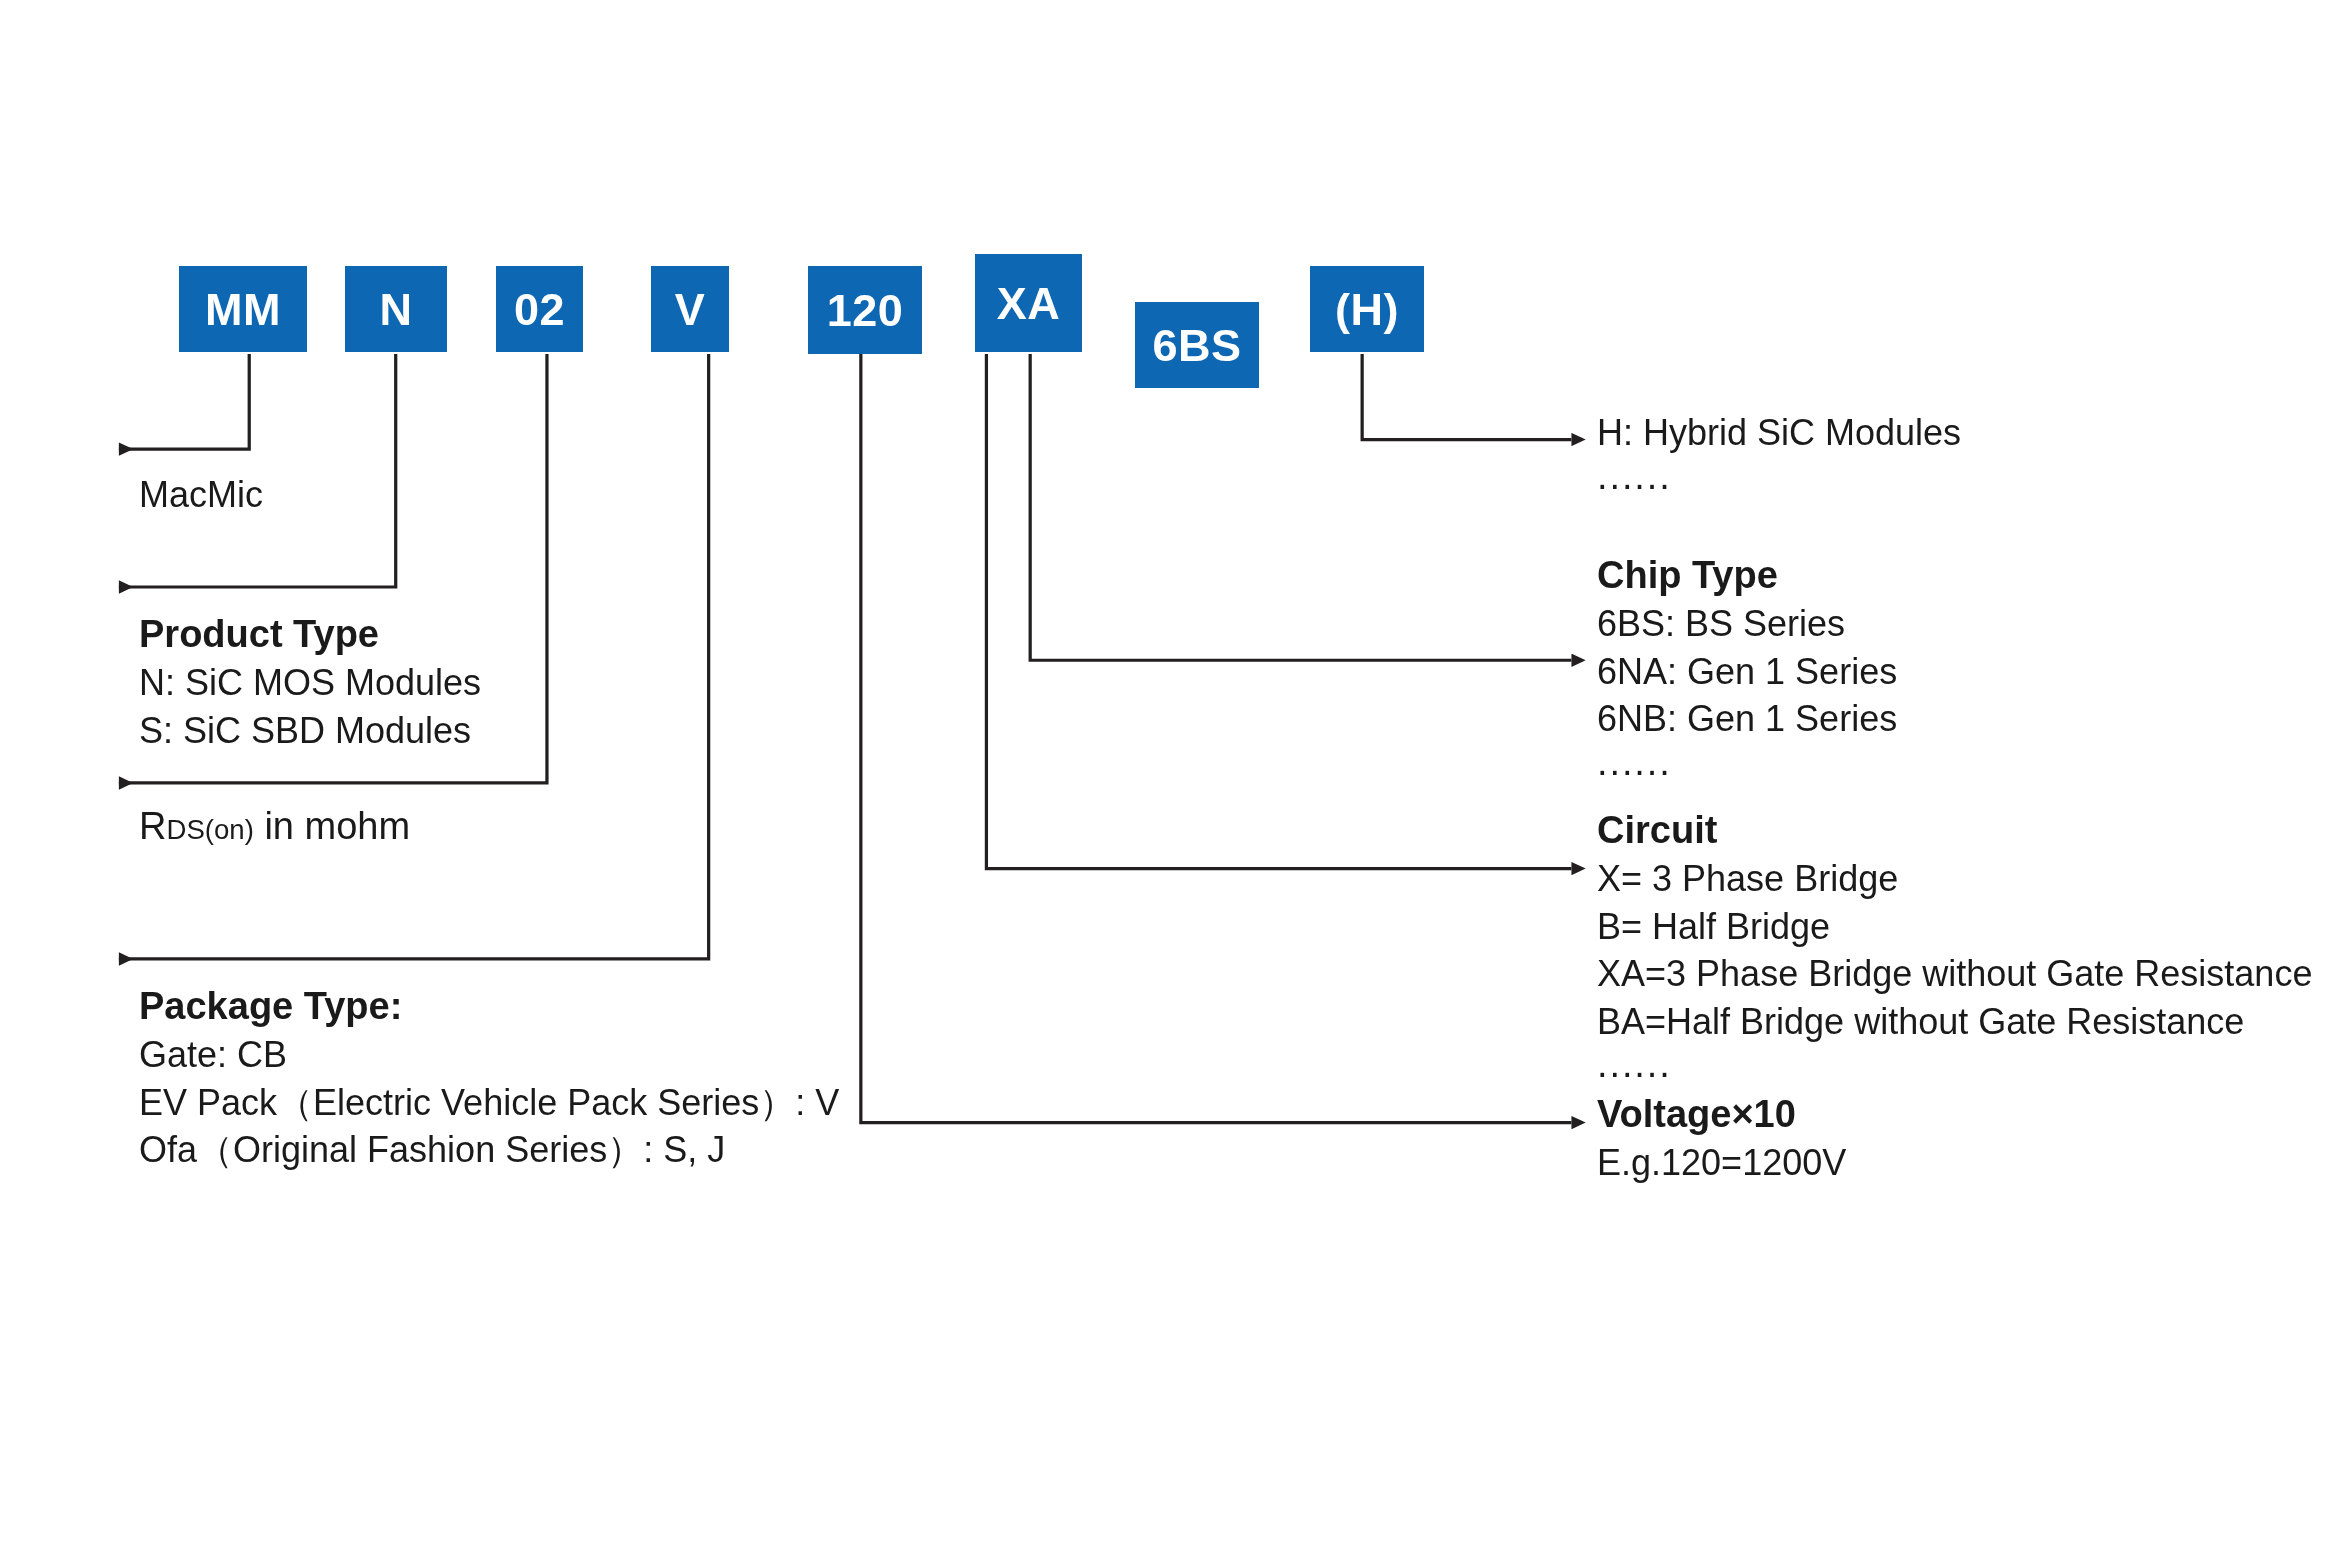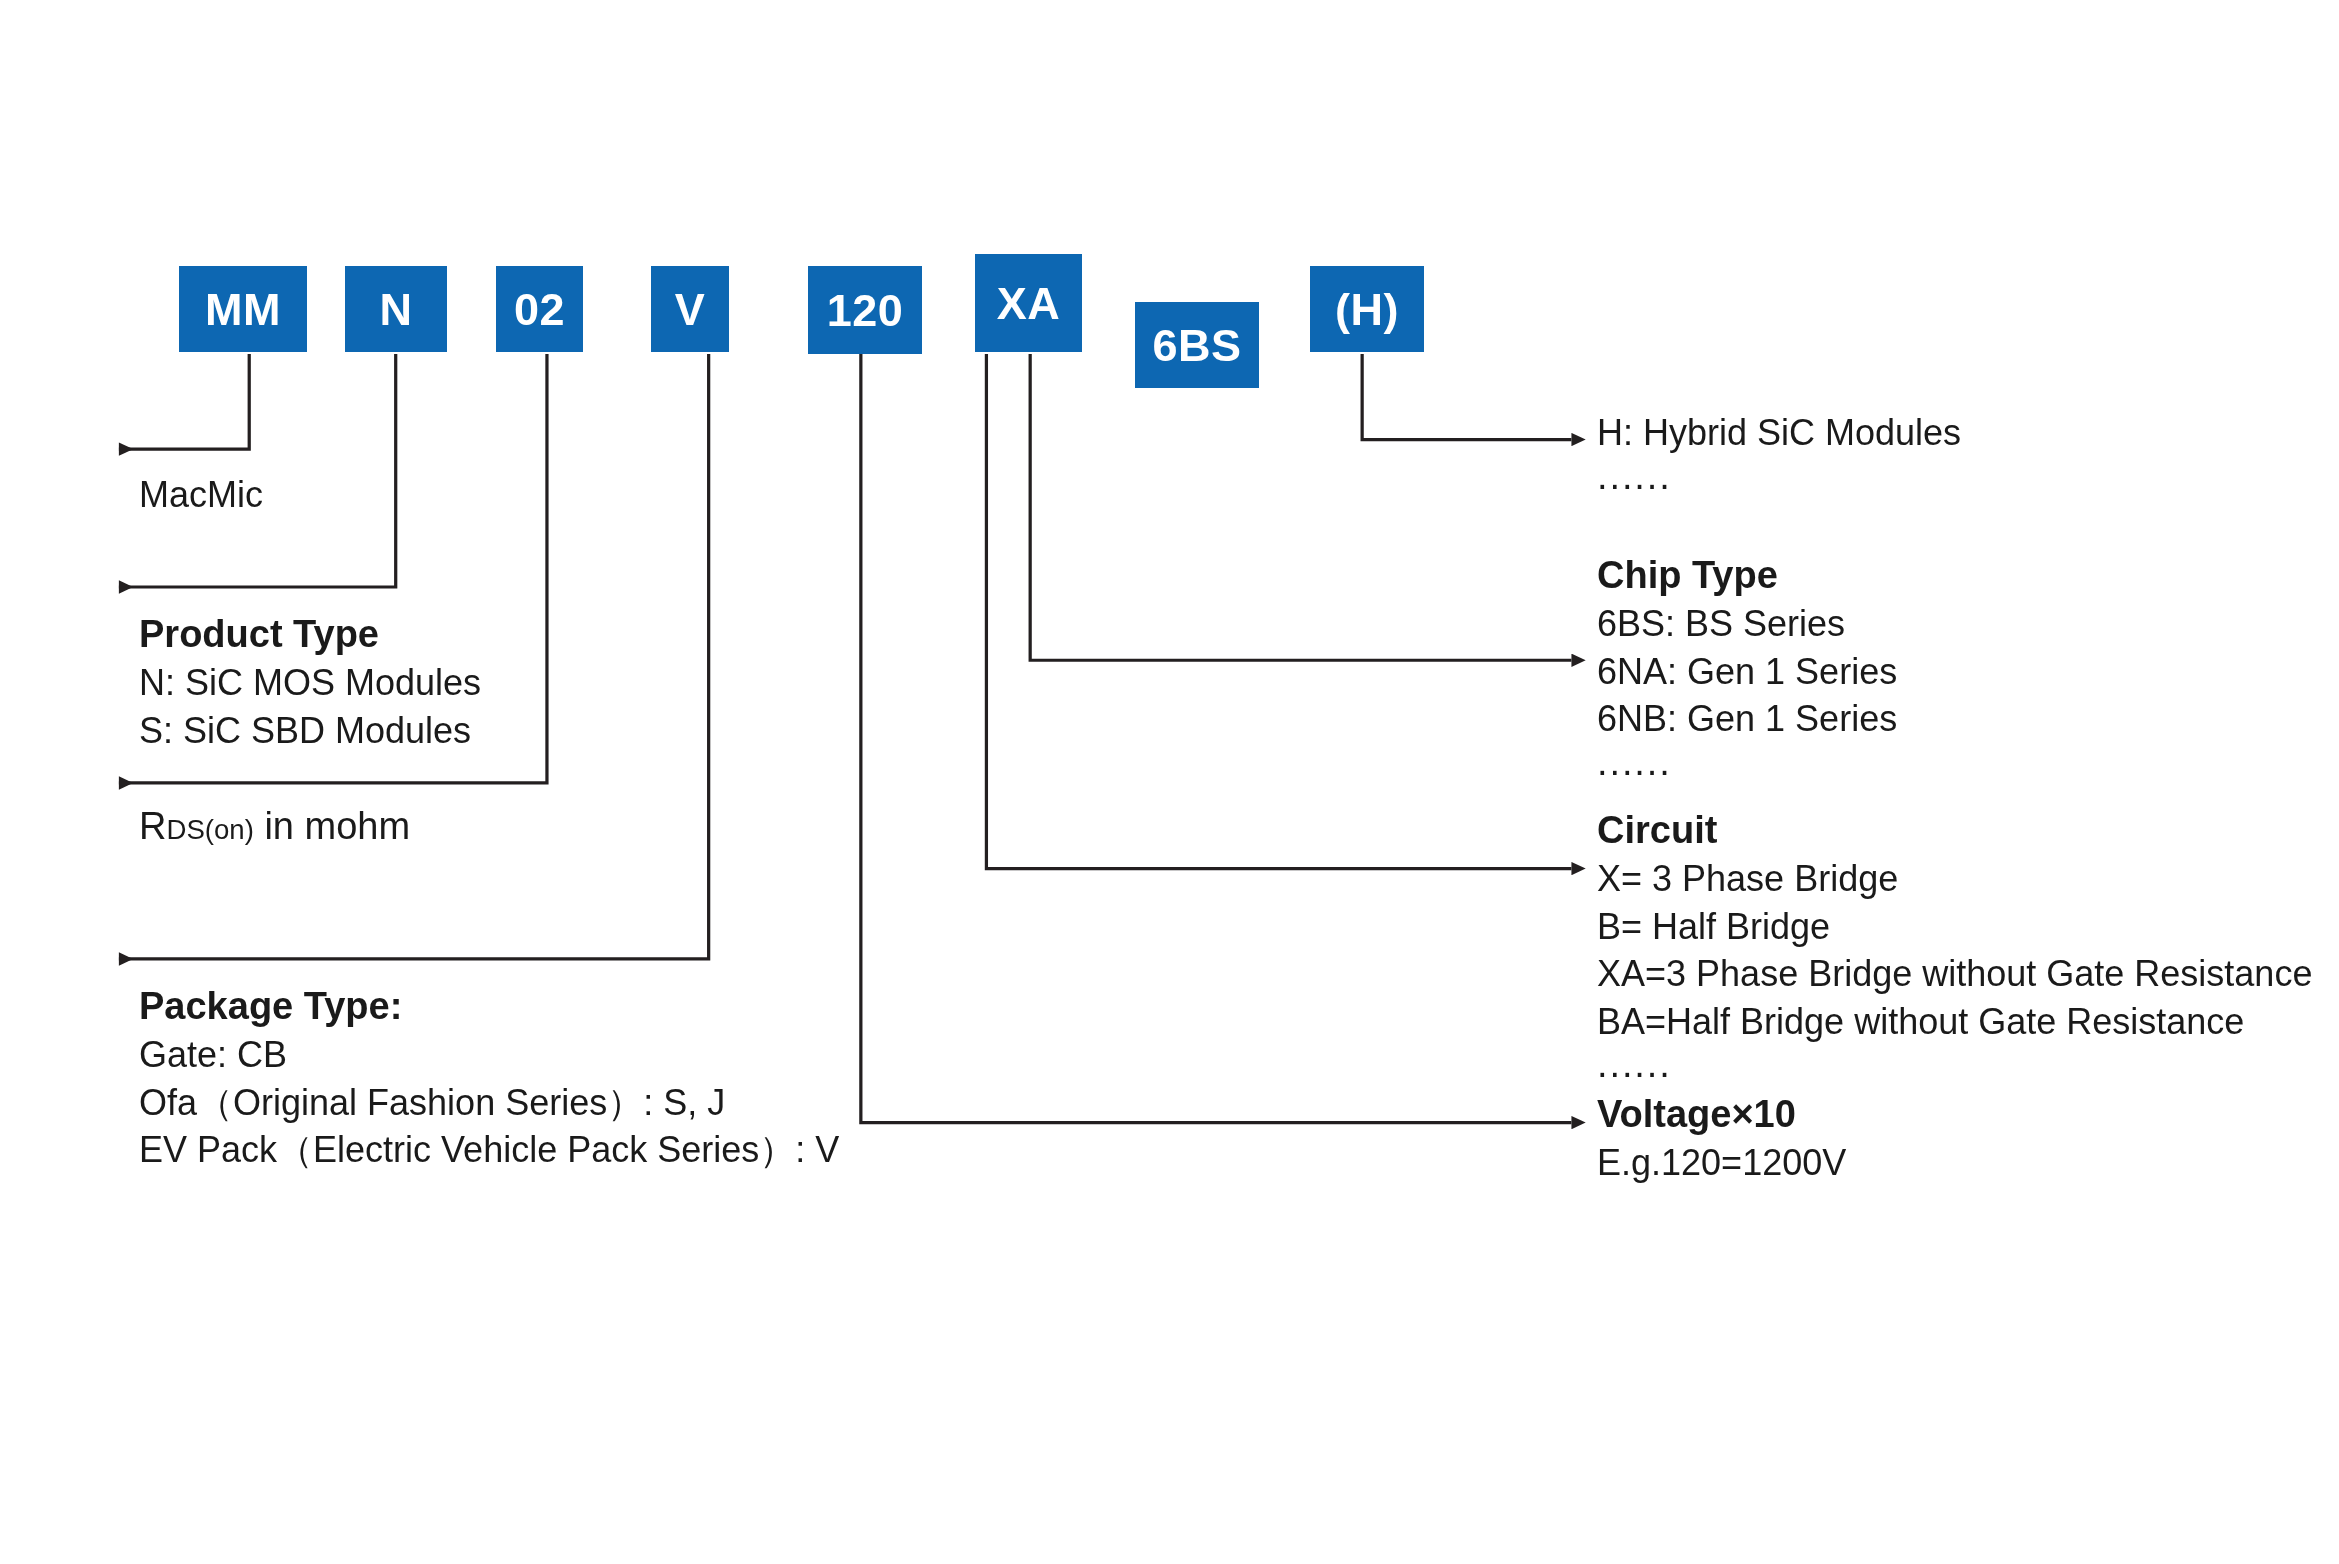--- a/index.html
+++ b/index.html
@@ -81,22 +81,22 @@
     <div class="ln">S: SiC SBD Modules</div>
   </div>
 
   <div class="note" style="left:139px;top:805px;">
     <div class="plain"><span>R</span><span class="sub">DS(on)</span><span> in mohm</span></div>
   </div>
 
   <div class="note" style="left:139px;top:981px;">
     <div class="hdr">Package Type:</div>
     <div class="ln">Gate: CB</div>
+    <div class="ln">EV Pack（Electric Vehicle Pack Series）:  V</div>
     <div class="ln">Ofa（Original Fashion Series）: S, J</div>
-    <div class="ln">EV Pack（Electric Vehicle Pack Series）:  V</div>
   </div>
 
   <div class="note" style="left:1597px;top:409px;">
     <div class="ln">H: Hybrid SiC Modules</div>
     <div class="dots">......</div>
   </div>
 
   <div class="note" style="left:1597px;top:550px;">
     <div class="hdr">Chip Type</div>
     <div class="ln">6BS: BS Series</div>

